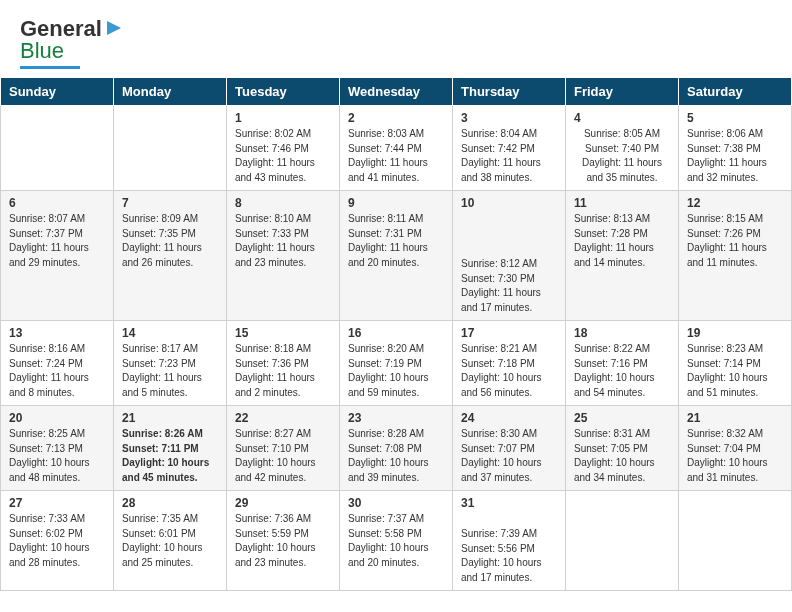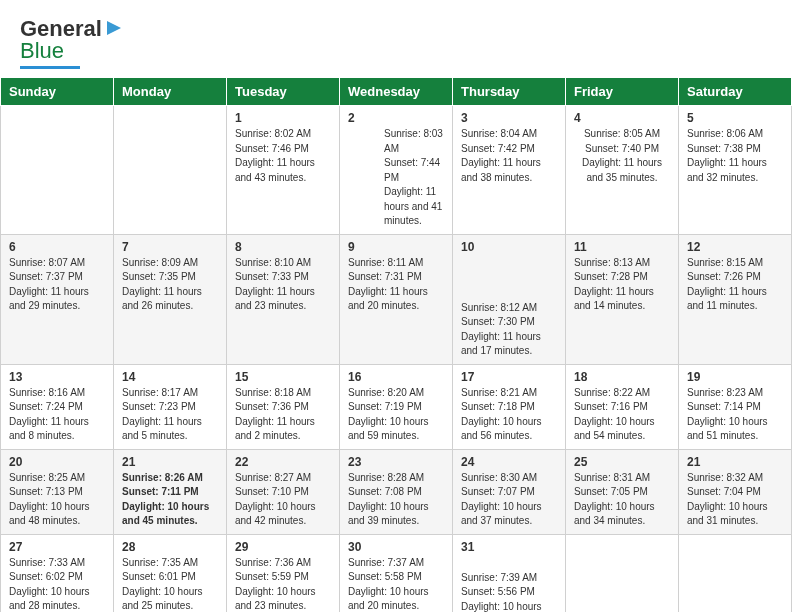--- a/index.html
+++ b/index.html
@@ -45,21 +45,21 @@
     .location {
       font-size: 15px;
       color: #444;
     }
     .calendar-table {
       width: 100%;
       border-collapse: collapse;
       margin: 0;
     }
     .calendar-table th {
-      background: #15803d;
+      background: #0c4a6e;
       color: #fff;
       font-size: 13px;
       font-weight: bold;
       padding: 6px 8px;
       text-align: left;
       border: 1px solid #fff;
     }
     .calendar-table td {
       vertical-align: top;
       padding: 5px 8px;
@@ -135,21 +135,21 @@
           <td class="empty-cell"></td>
           <td class="empty-cell"></td>
           <td>
             <span class="day-num">1</span>
             <div class="day-info" style="white-space: pre-line;">Sunrise: 8:02 AM
 Sunset: 7:46 PM
 Daylight: 11 hours and 43 minutes.</div>
           </td>
           <td>
             <span class="day-num">2</span>
-            <div class="day-info" style="white-space: pre-line; margin-left: 36px;">Sunrise: 8:03 AM
+            <div class="day-info" style="white-space: pre-line;">Sunrise: 8:03 AM
 Sunset: 7:44 PM
 Daylight: 11 hours and 41 minutes.</div>
           </td>
           <td>
             <span class="day-num">3</span>
             <div class="day-info" style="white-space: pre-line;">Sunrise: 8:04 AM
 Sunset: 7:42 PM
 Daylight: 11 hours and 38 minutes.</div>
           </td>
           <td>

